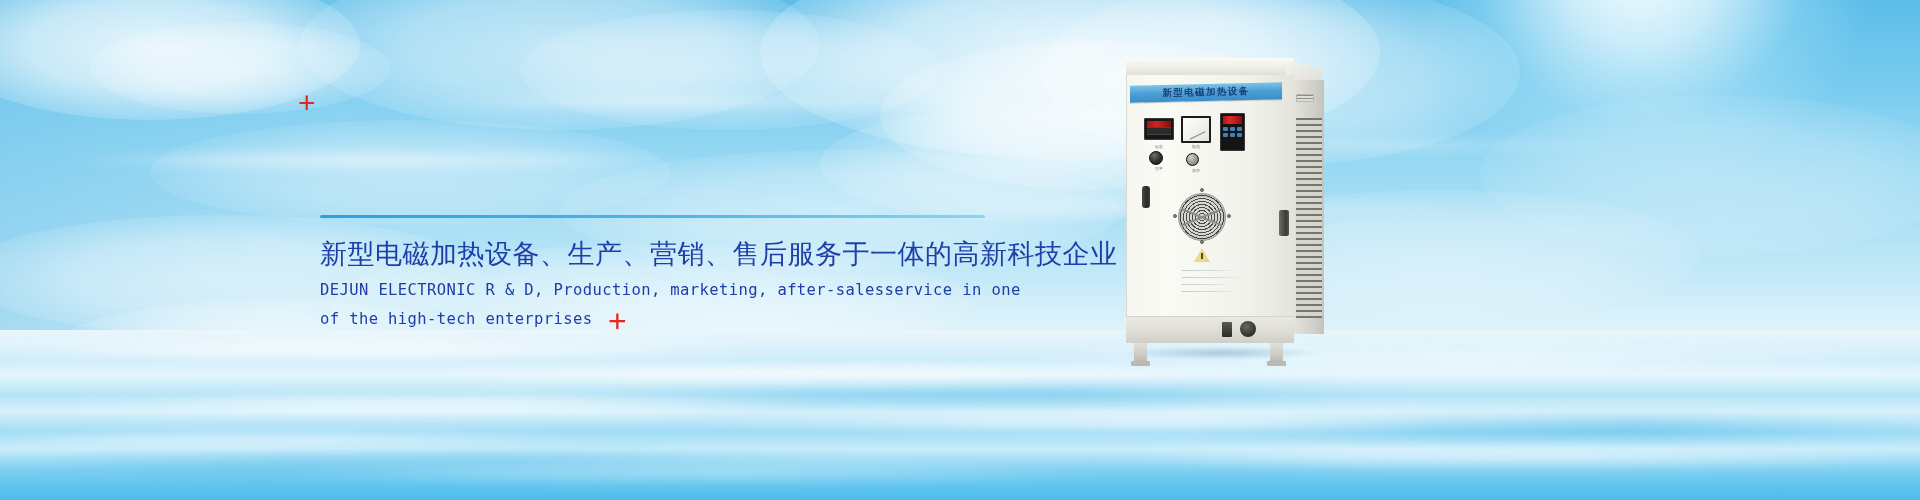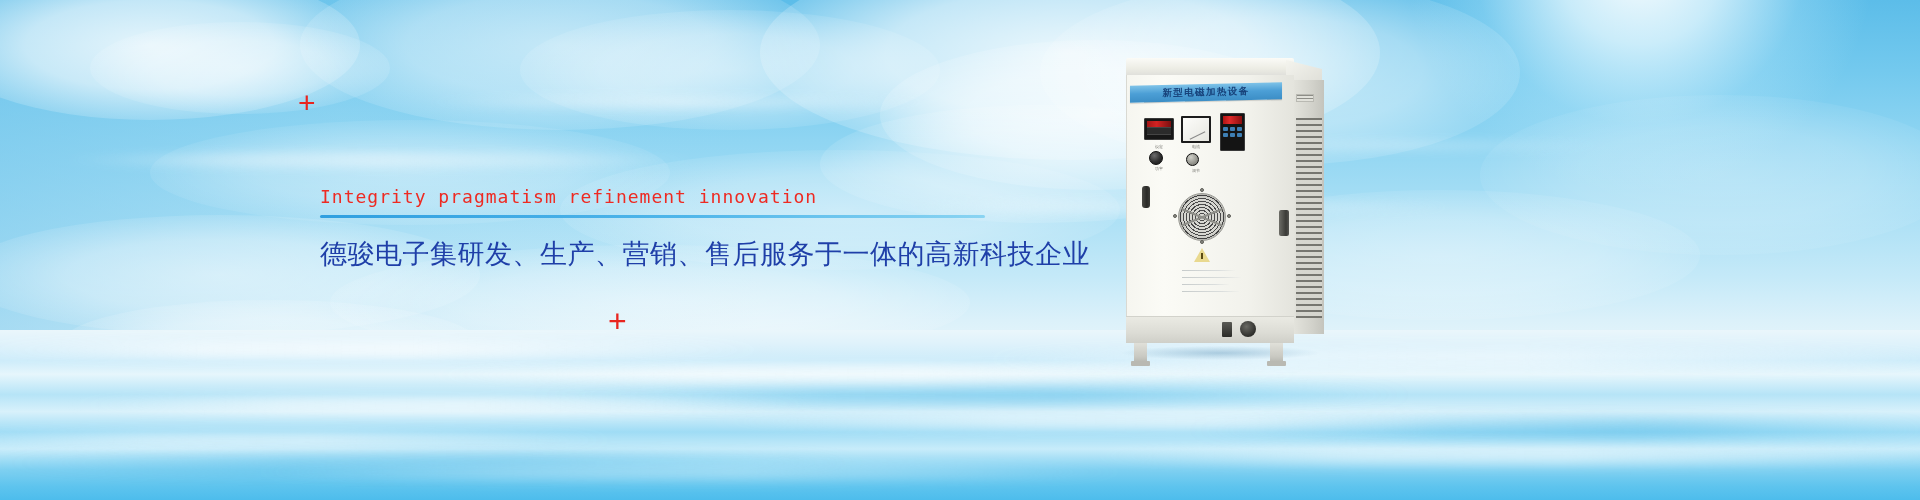--- a/index.html
+++ b/index.html
@@ -458,26 +458,27 @@
     <div class="wave w7"></div>
     <div class="wave-dark wd3"></div>
     <div class="wave w8"></div>
   </div>
 
   <div class="copy">
 
     <div class="plus plus-top">+</div>
 
 
-    <div class="headline-en">Integrity  pragmatism  refinement  innovation</div>
 
     <div class="divider"></div>
 
-    <div class="tagline-cn">德骏电子集研发、生产、营销、售后服务于一体的高新科技企业</div>
-
+    <div class="tagline-cn">新型电磁加热设备、生产、营销、售后服务于一体的高新科技企业</div>
+
+    <div class="tagline-en">DEJUN ELECTRONIC R &amp; D, Production, marketing, after-salesservice in one
+of the high-tech enterprises</div>
 
     <div class="plus plus-bottom">+</div>
   </div>
 
   <div class="machine">
     <div class="m-shadow"></div>
 
     <div class="m-top"></div>
     <div class="m-top-right"></div>
 

